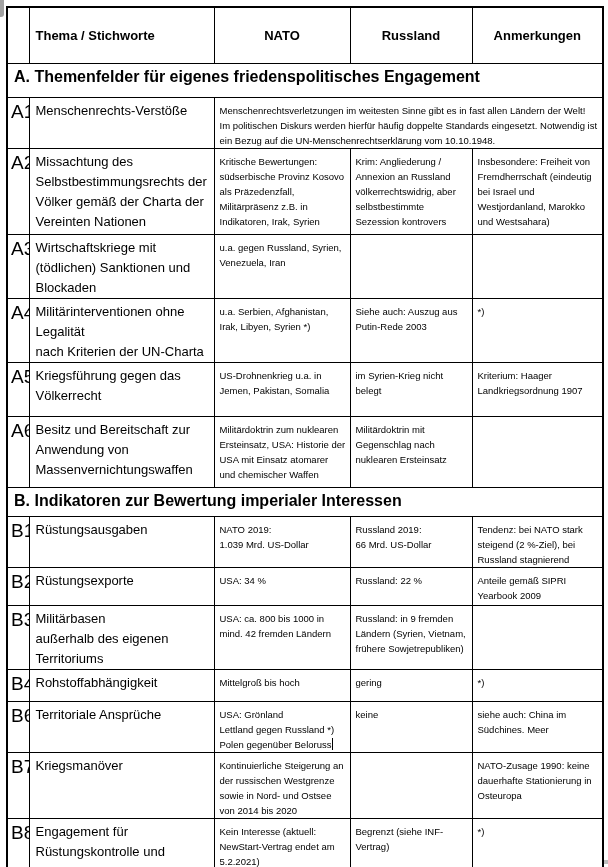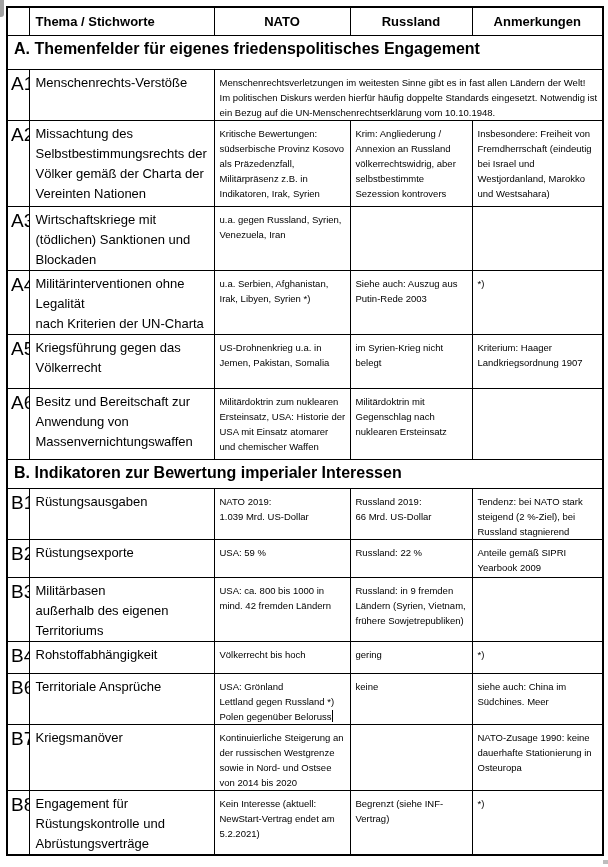--- a/index.html
+++ b/index.html
@@ -37,21 +37,21 @@
     border: 1px solid #000;
     vertical-align: top;
     overflow: hidden;
   }
 
   th.h {
     font-size: 13px;
     font-weight: bold;
     text-align: center;
     vertical-align: middle;
-    padding: 6px 2px;
+    padding: 20px 2px;
   }
   th.h.topic { text-align: left; padding-left: 6px; }
 
   td.section {
     font-size: 16px;
     font-weight: bold;
     vertical-align: middle;
     padding: 4px 4px 2px 6px;
     white-space: nowrap;
     margin-top: 32px;
@@ -170,38 +170,38 @@
       <td class="small">NATO 2019:
 1.039 Mrd. US-Dollar</td>
       <td class="small">Russland 2019:
 66 Mrd. US-Dollar</td>
       <td class="small">Tendenz: bei NATO stark steigend (2 %-Ziel), bei Russland stagnierend</td>
     </tr>
 
     <tr style="height:38px">
       <td class="num">B2</td>
       <td class="thema">Rüstungsexporte</td>
-      <td class="small">USA: 59 %</td>
+      <td class="small">USA: 34 %</td>
       <td class="small">Russland: 22 %</td>
       <td class="small">Anteile gemäß SIPRI Yearbook 2009</td>
     </tr>
 
     <tr style="height:62px">
       <td class="num">B3</td>
       <td class="thema">Militärbasen
 außerhalb des eigenen Territoriums</td>
       <td class="small">USA: ca. 800 bis 1000 in mind. 42 fremden Ländern</td>
       <td class="small">Russland: in 9 fremden Ländern (Syrien, Vietnam, frühere Sowjetrepubliken)</td>
       <td class="small"></td>
     </tr>
 
     <tr style="height:32px">
       <td class="num">B4</td>
       <td class="thema">Rohstoffabhängigkeit</td>
-      <td class="small">Völkerrecht bis hoch</td>
+      <td class="small">Mittelgroß bis hoch</td>
       <td class="small">gering</td>
       <td class="small">*)</td>
     </tr>
 
 
     <tr style="height:49px">
       <td class="num">B6</td>
       <td class="thema">Territoriale Ansprüche</td>
       <td class="small"><span>USA: Grönland
 Lettland gegen Russland *)

